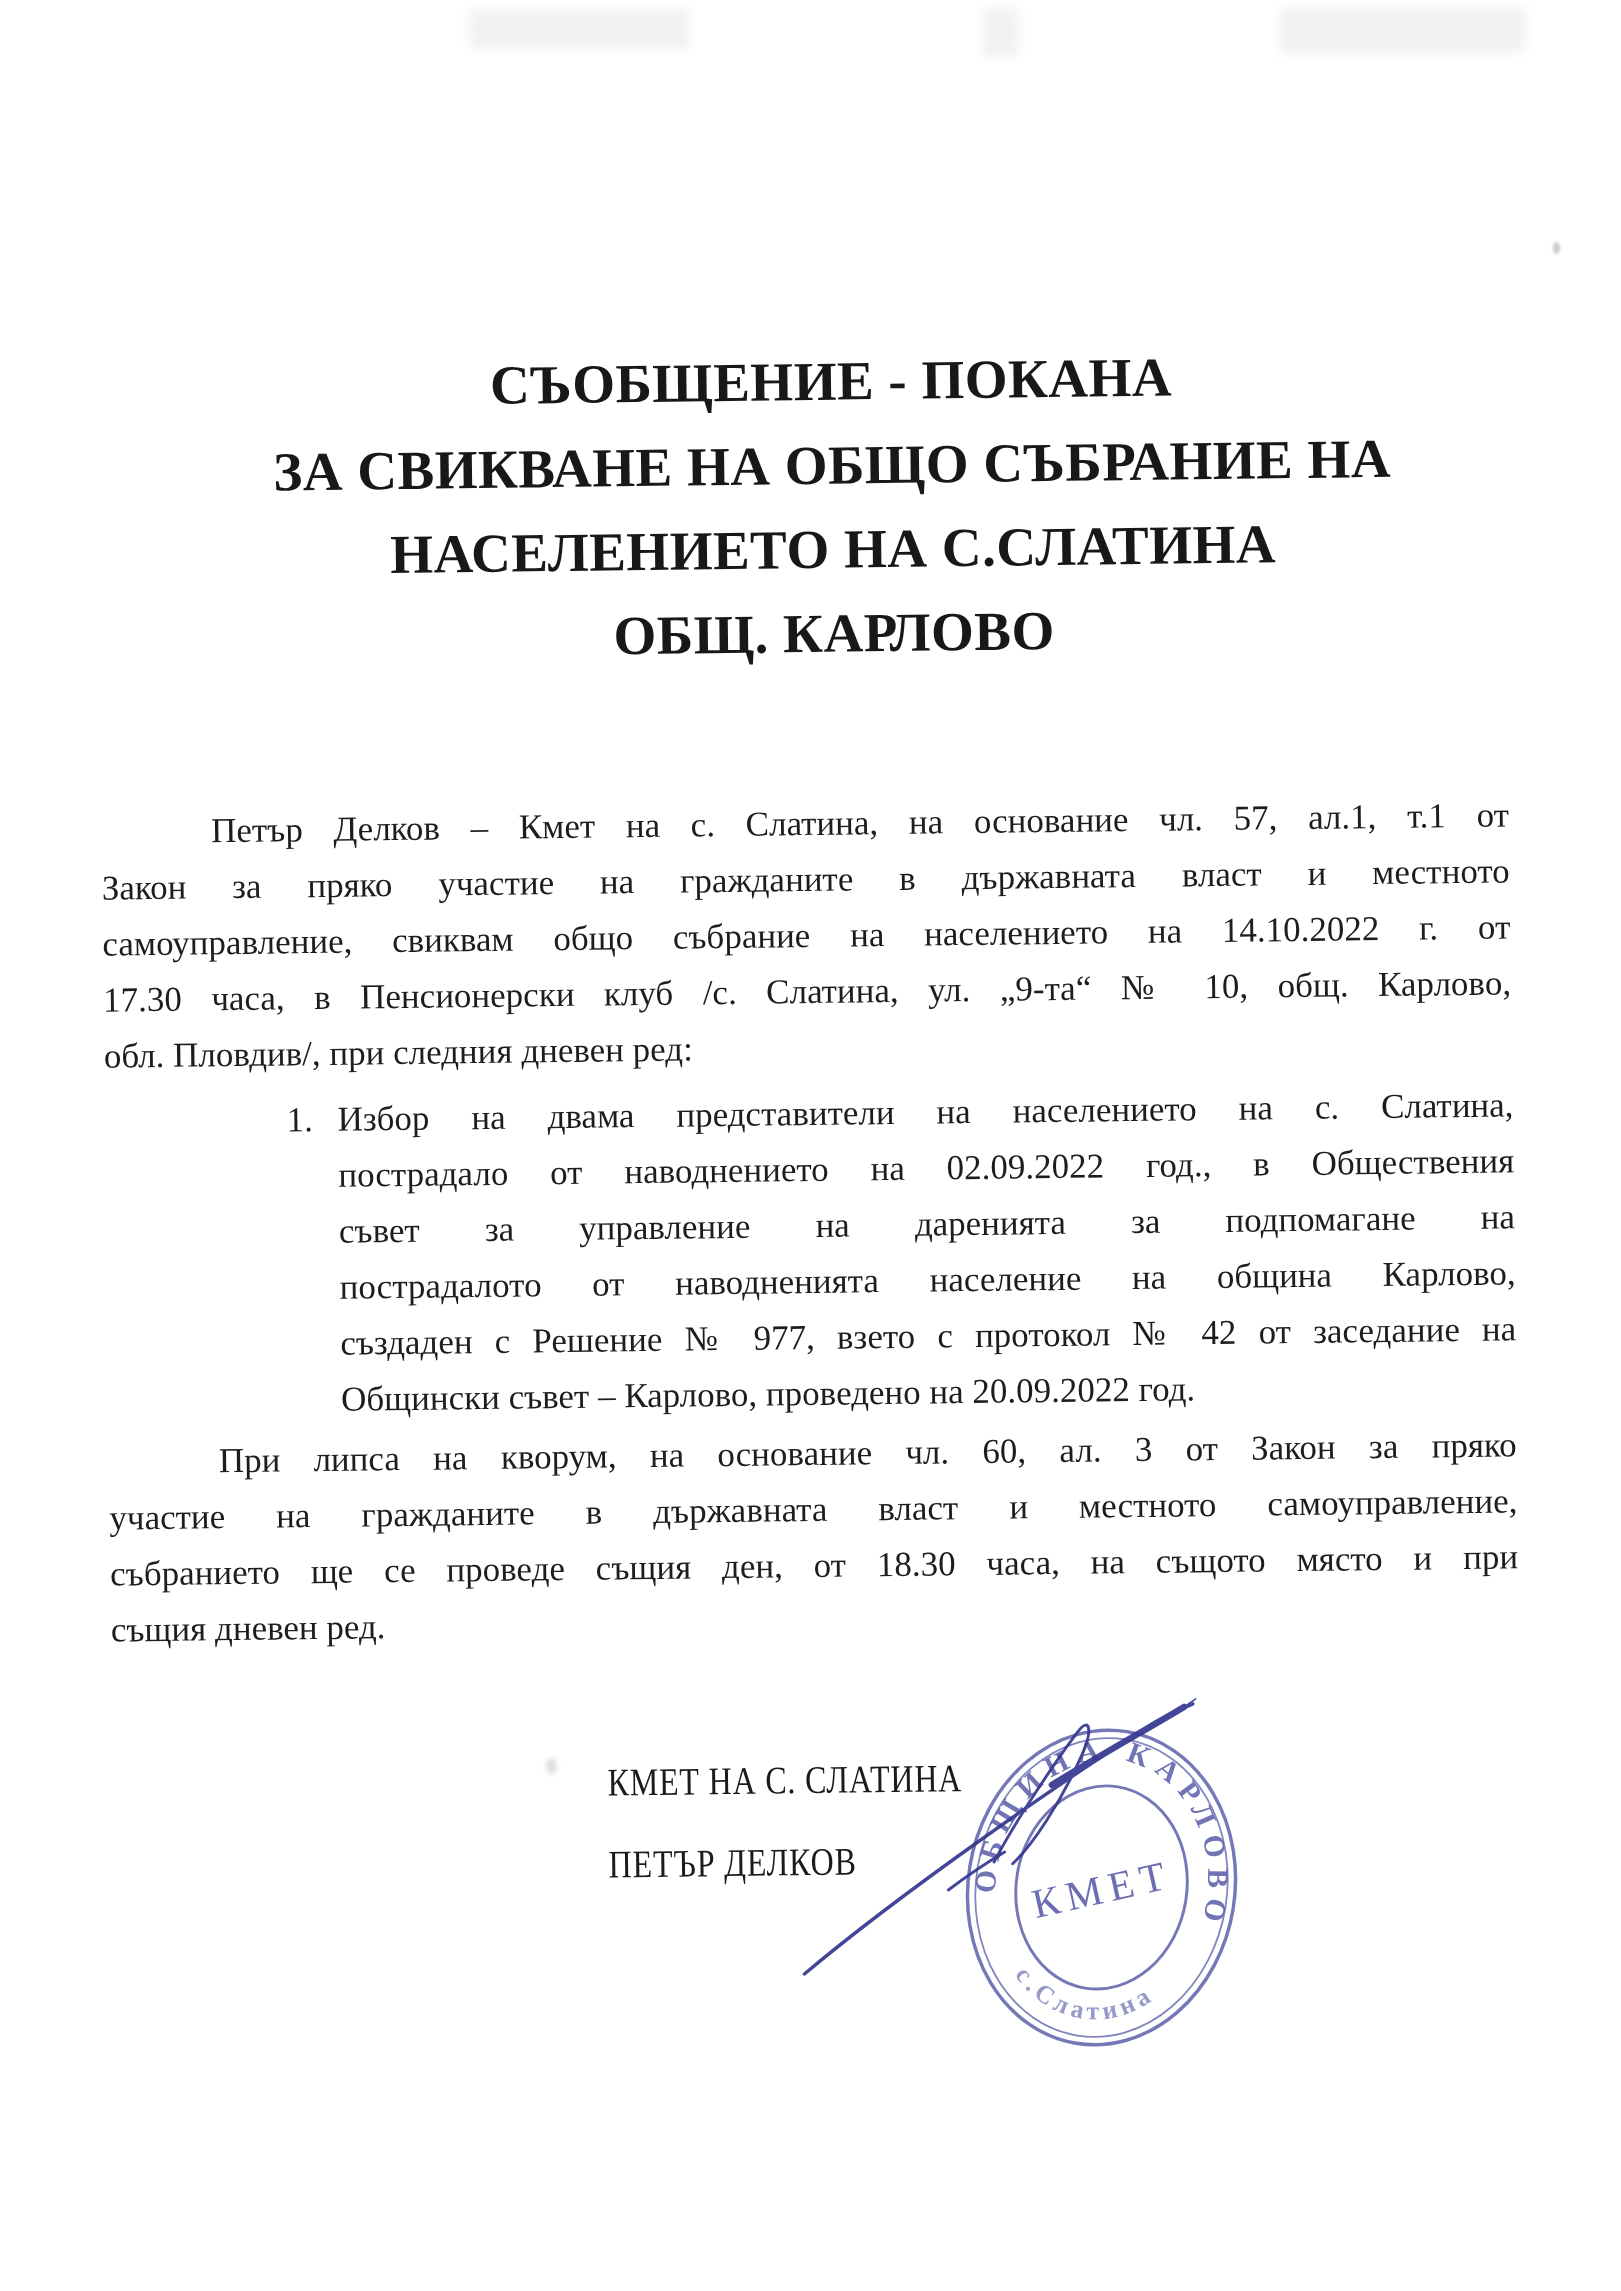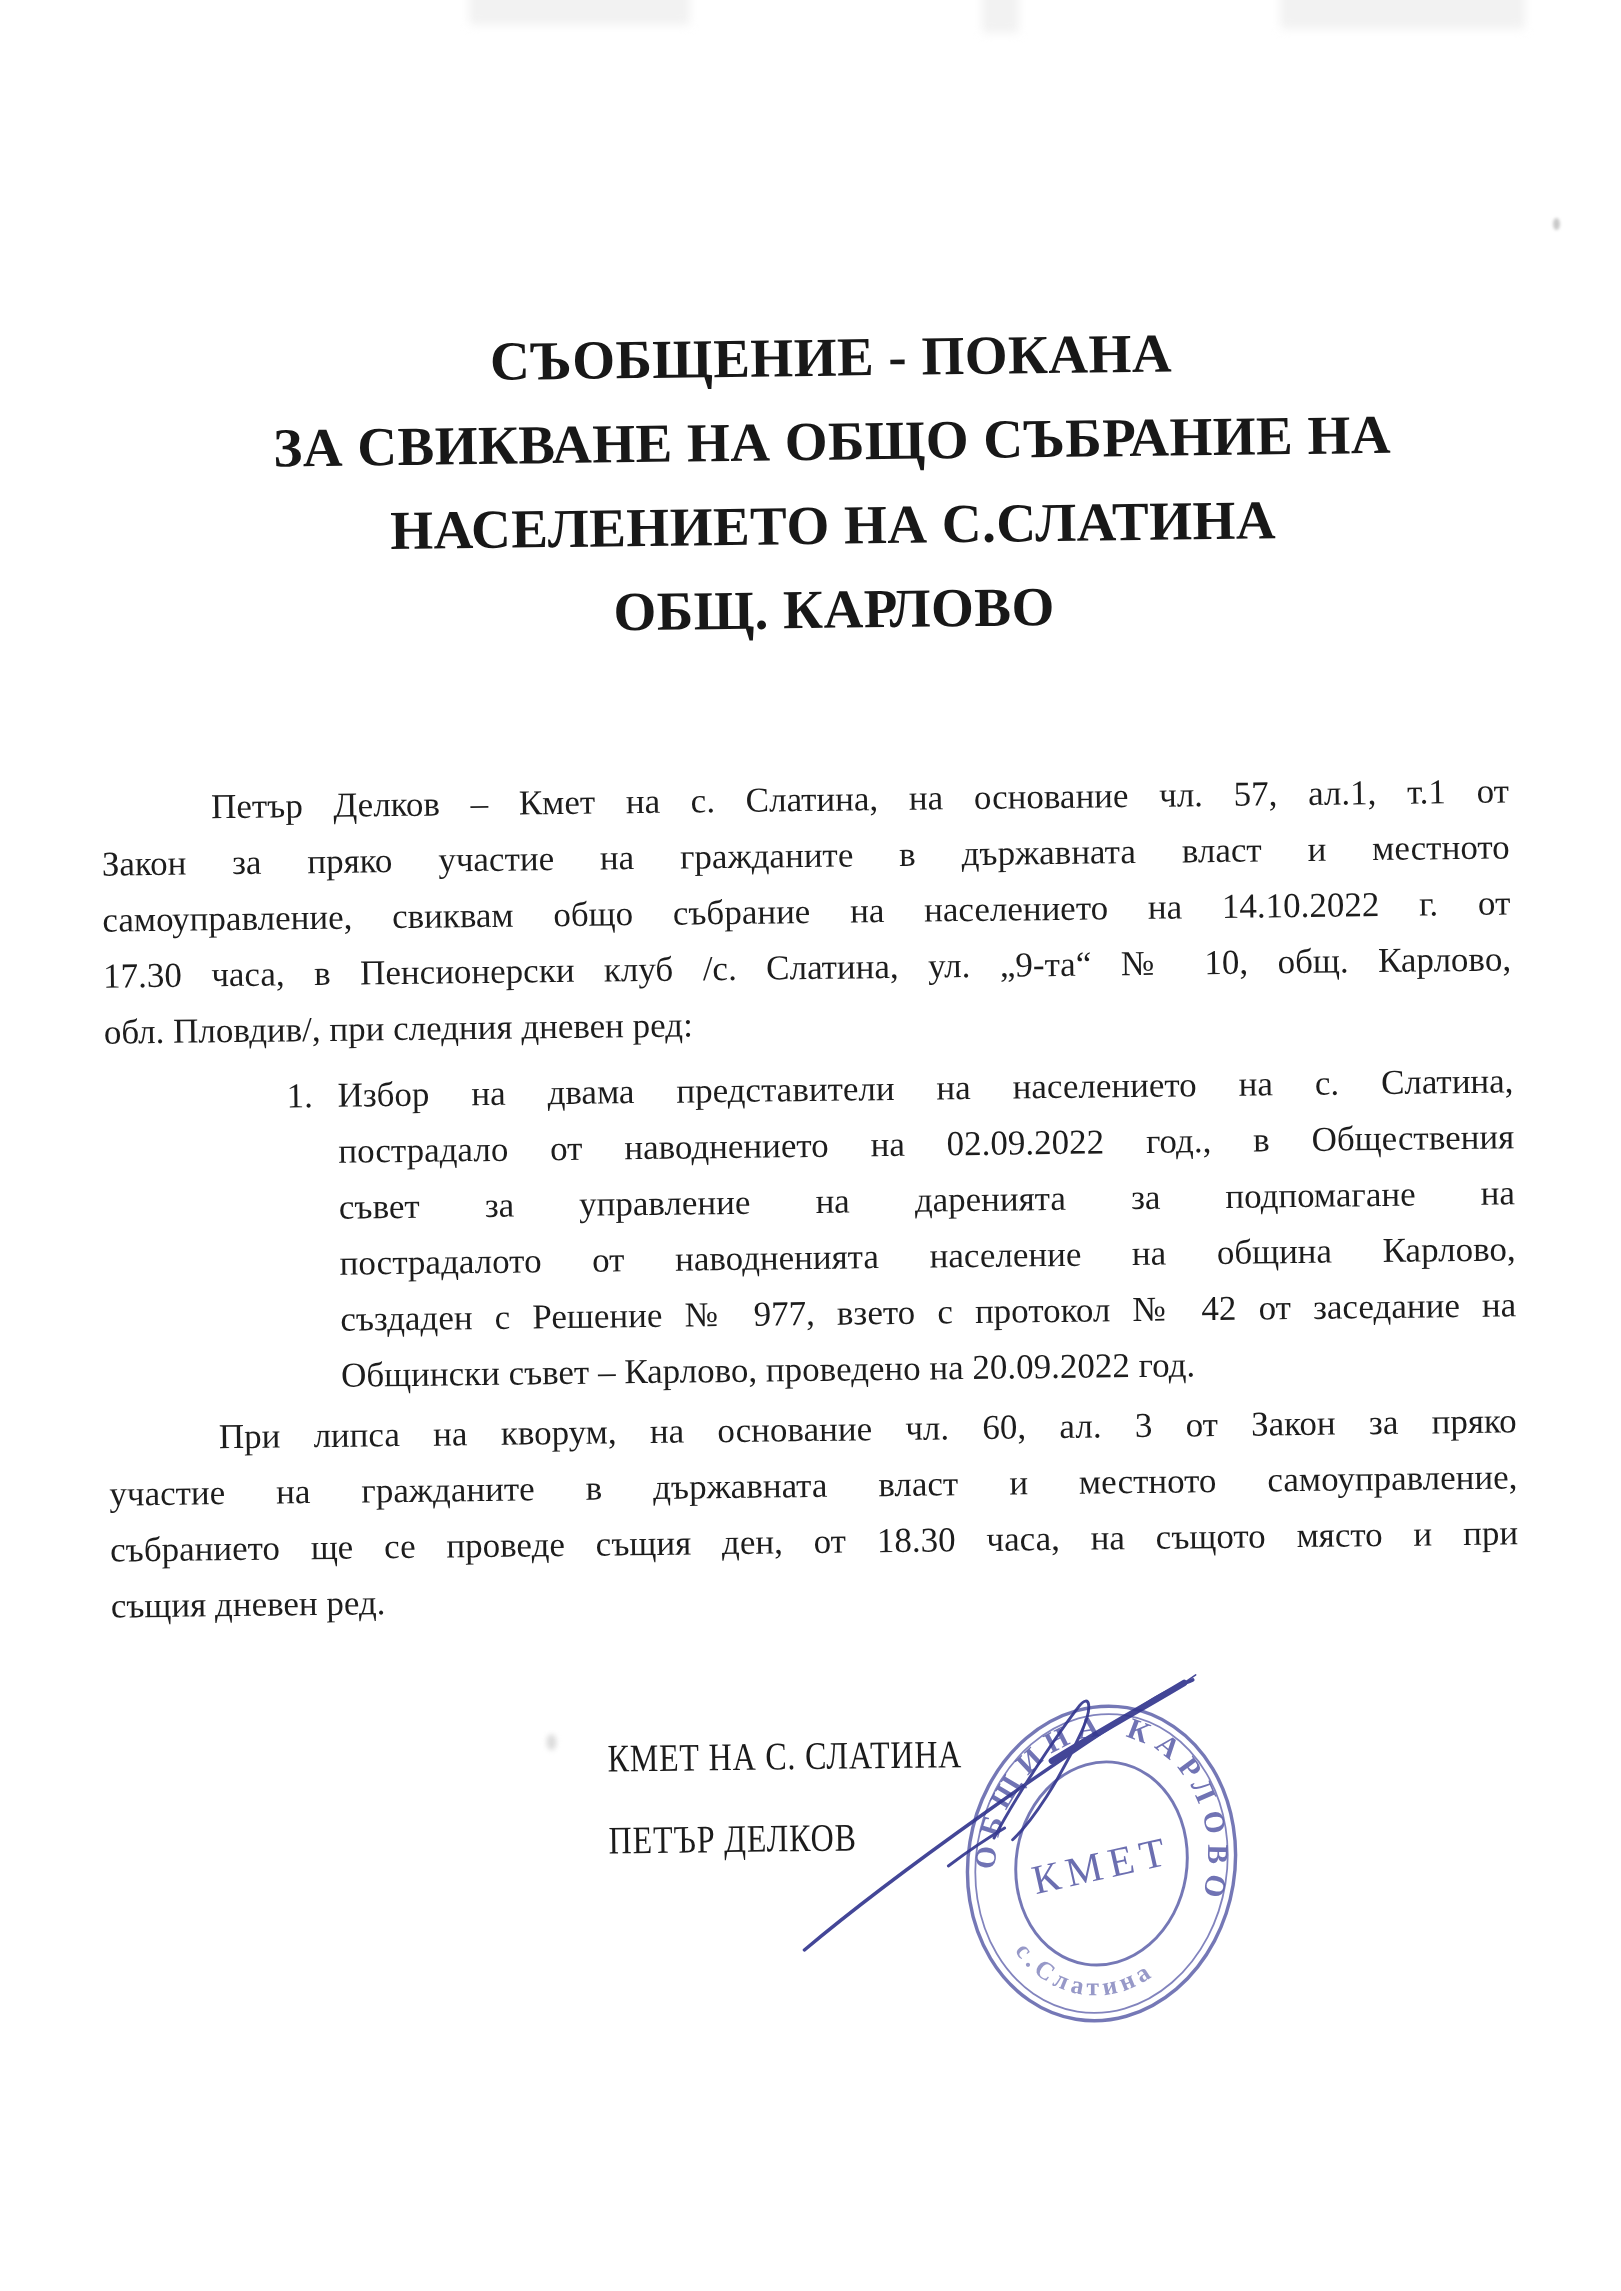--- a/index.html
+++ b/index.html
@@ -12,20 +12,21 @@
     width: 1621px;
     height: 2292px;
     overflow: hidden;
     font-family: "Liberation Serif", "DejaVu Serif", serif;
     color: #1c1c1c;
   }
   .sheet {
     position: absolute;
     inset: 0;
     background: #ffffff;
+    margin-top: 24px;
   }
   
   .content {
     position: absolute;
     inset: 0;
     transform: rotate(-0.7deg);
     transform-origin: 811px 1127px;
   }
   .title-block {
     position: absolute;

